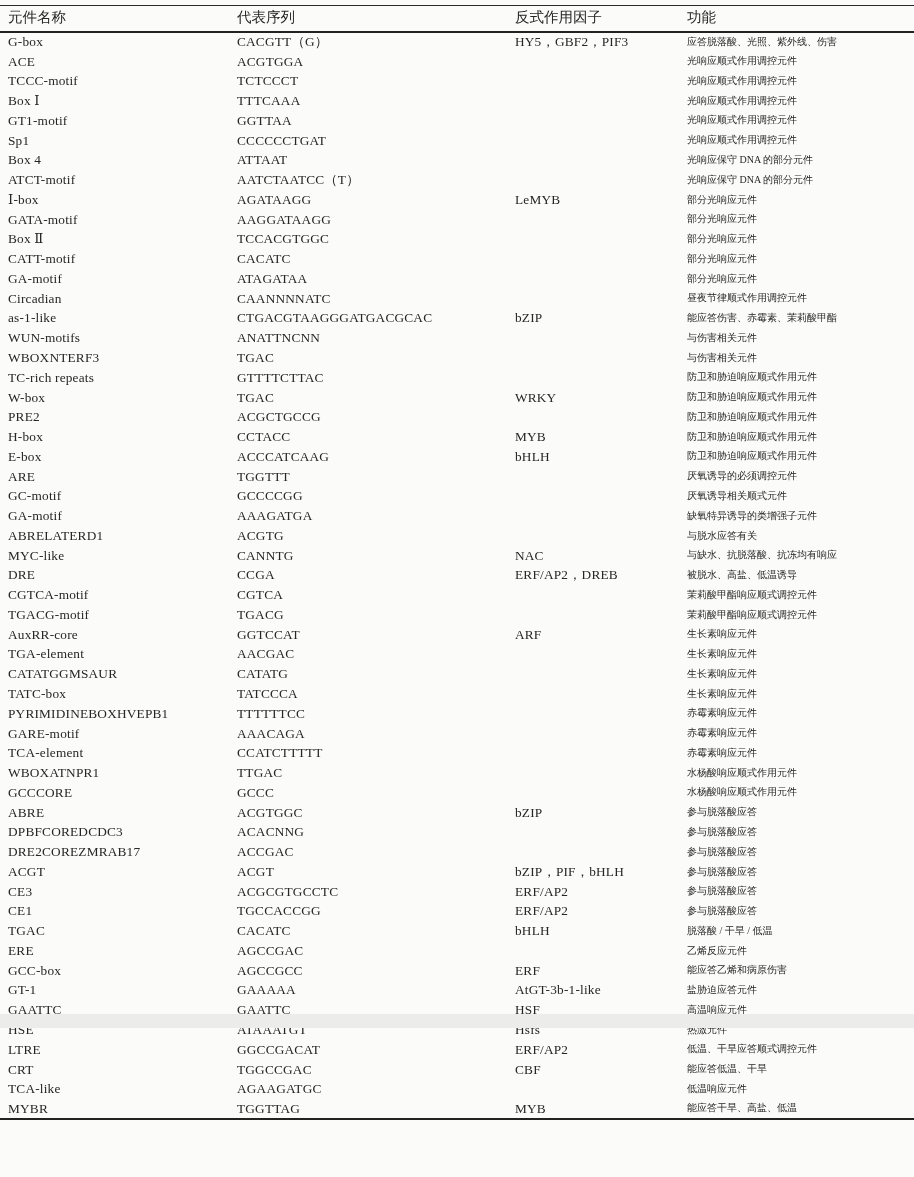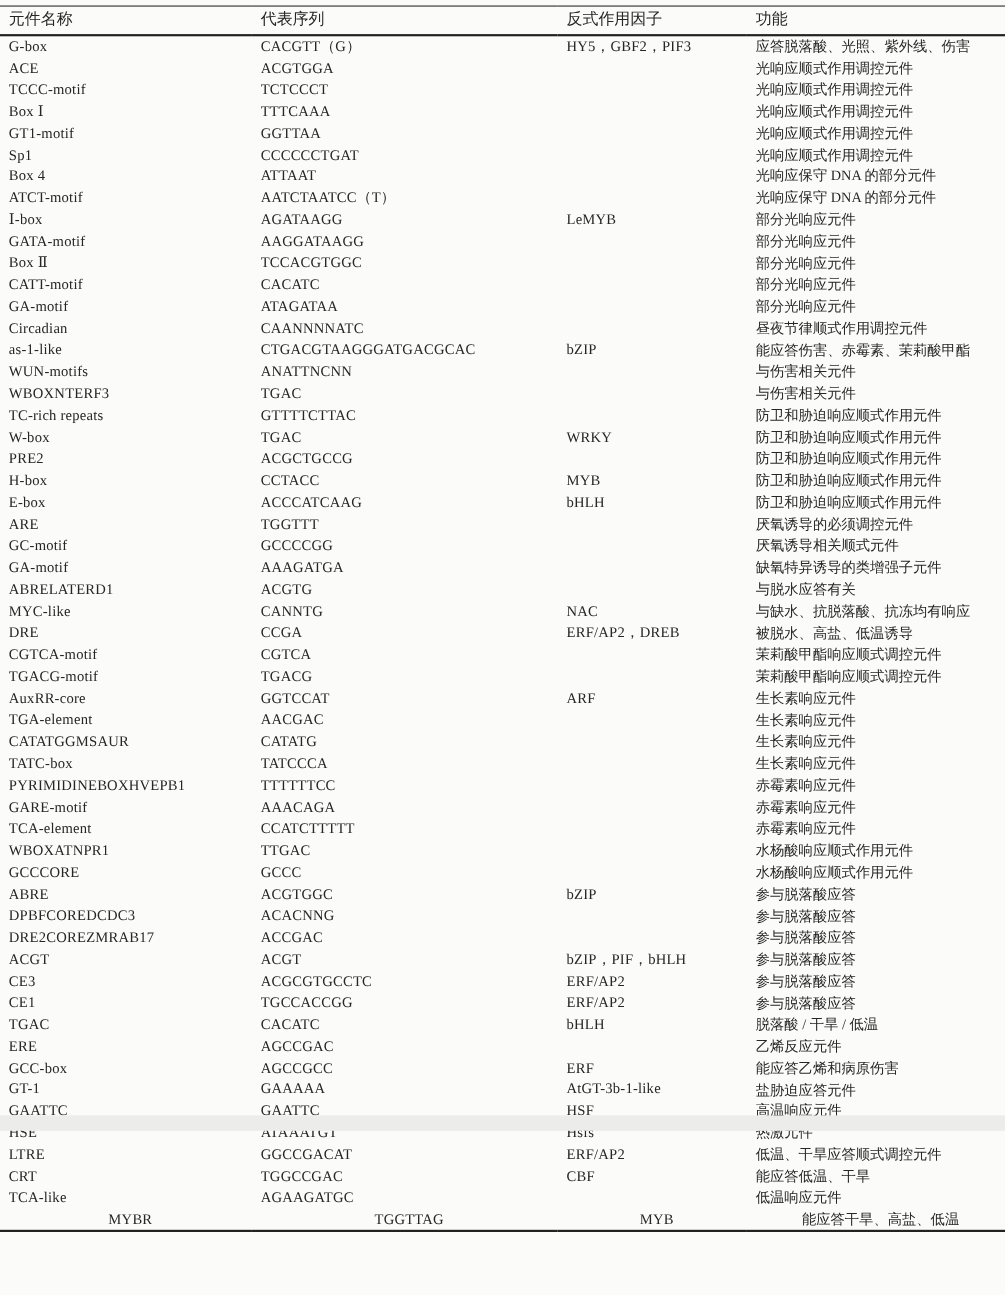--- a/index.html
+++ b/index.html
@@ -42,22 +42,22 @@
     font-size: 13.3px;
     padding: 0 0 0 8px;
     vertical-align: middle;
     white-space: nowrap;
     overflow: hidden;
     line-height: 1;
   }
   tbody td.seq, tbody td.name, tbody td.factor {
     letter-spacing: 0.2px;
   }
-  tbody td.func { font-size: 13px; margin-left: 44px; }
-  tbody tr:last-child td { border-bottom: 2px solid #222222; text-align: center; }
+  tbody td.func { font-size: 10px; margin-left: 44px; }
+  tbody tr:last-child td { border-bottom: 2px solid #222222; }
   .bottom-band {
     position: absolute;
     left: 0; bottom: 0;
     width: 914px; height: 14px;
     background: #ececea;
   }
 </style>
 </head>
 <body>
 

